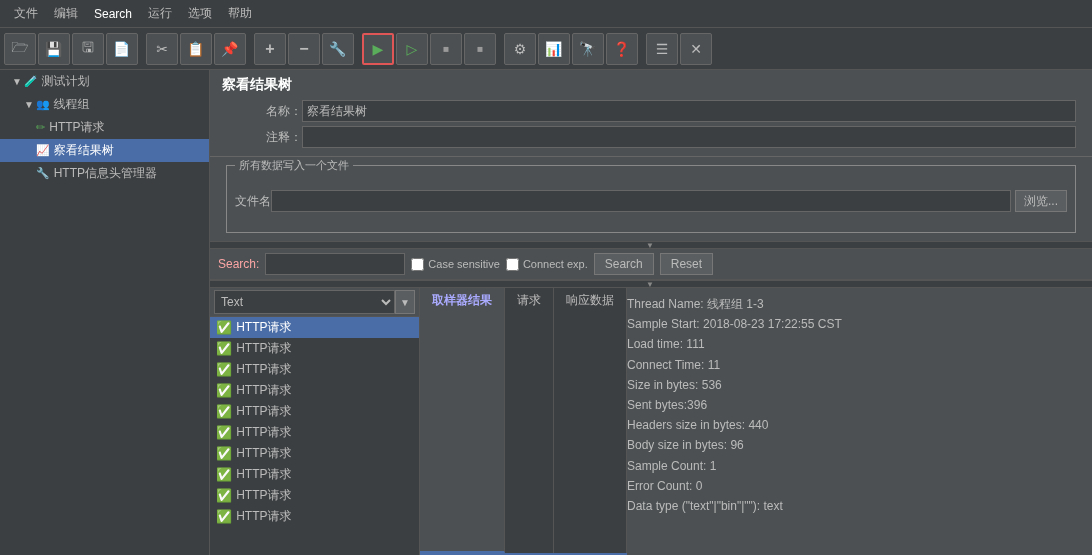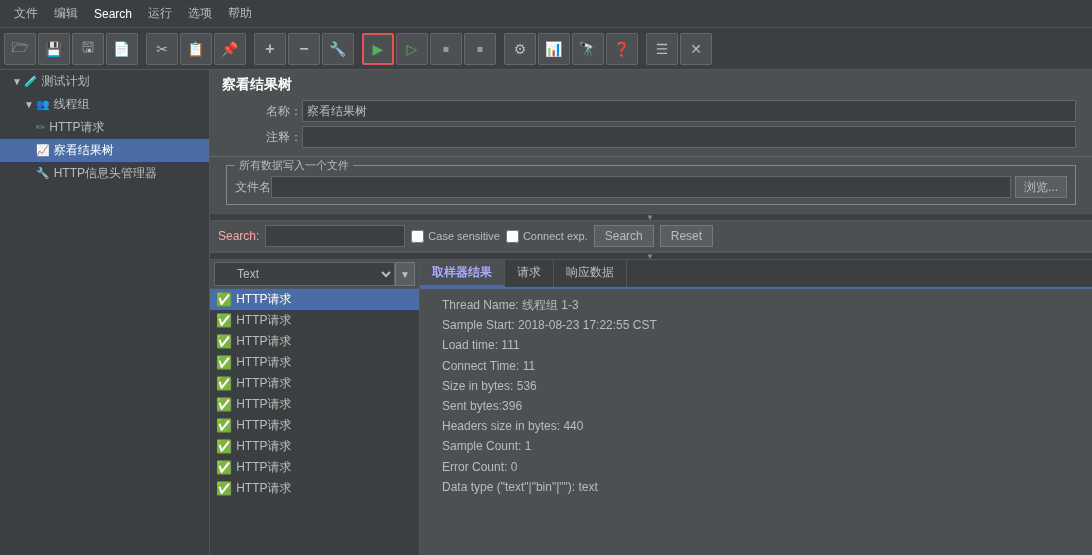--- a/index.html
+++ b/index.html
@@ -143,21 +143,21 @@
       padding: 2px 4px;
       font-size: 12px;
       height: 22px;
       flex: 1;
     }
 
     
     .section-group {
       border: 1px solid #888;
       margin: 4px 8px;
-      padding: 6px 8px;
+      padding: 20px 8px;
       position: relative;
     }
     .section-group-legend {
       position: absolute;
       top: -8px;
       left: 8px;
       background: #4c5052;
       padding: 0 4px;
       font-size: 11px;
       color: #bbbbbb;
@@ -271,21 +271,21 @@
       border-bottom: 1px solid #555;
       padding: 2px 4px;
     }
     .tree-header-select {
       background: #3c3f41;
       border: 1px solid #666;
       color: #bbbbbb;
       font-size: 12px;
       height: 24px;
       flex: 1;
-      padding: 0 18px;
+      padding: 0 2px;
     }
     .tree-header-arrow {
       background: #5a5e60;
       border: 1px solid #777;
       color: #bbbbbb;
       width: 20px;
       height: 24px;
       display: flex;
       align-items: center;
       justify-content: center;
@@ -309,21 +309,20 @@
     .check-icon {
       color: #5aad5a;
       font-size: 13px;
       margin-right: 4px;
     }
 
     
     .result-panel {
       flex: 1;
       display: flex;
-      flex-direction: column;
       overflow: hidden;
       background: #4c5052;
     }
 
     
     .tabs-bar {
       display: flex;
       background: #3c3f41;
       border-bottom: 2px solid #4a6da7;
     }
@@ -342,21 +341,21 @@
     .tab.sampler-tab {
       background: #4c5052;
       color: #aaaaff;
       font-weight: bold;
     }
 
     
     .result-content {
       flex: 1;
       overflow-y: auto;
-      padding: 6px 22px;
+      padding: 6px 0;
       background: #4c5052;
       color: #bbbbbb;
       font-size: 12px;
       line-height: 1.6;
     }
     .result-line {
       margin: 1px 0;
     }
   </style>
 </head>
@@ -577,20 +576,21 @@
         </div>
 
         <div class="result-content" id="result-content-container">
         <div class="result-line">Thread Name: 线程组 1-3</div>
             <div class="result-line">Sample Start: 2018-08-23 17:22:55 CST</div>
             <div class="result-line">Load time: 111</div>
             <div class="result-line">Connect Time: 11</div>
             <div class="result-line">Size in bytes: 536</div>
             <div class="result-line">Sent bytes:396</div>
             <div class="result-line">Headers size in bytes: 440</div>
+            <div class="result-line">Body size in bytes: 96</div>
             <div class="result-line">Sample Count: 1</div>
             <div class="result-line">Error Count: 0</div>
             <div class="result-line">Data type ("text"|"bin"|""): text</div>
           </div>
       </div>
 
     </div>
   </div>
 </div>
 

